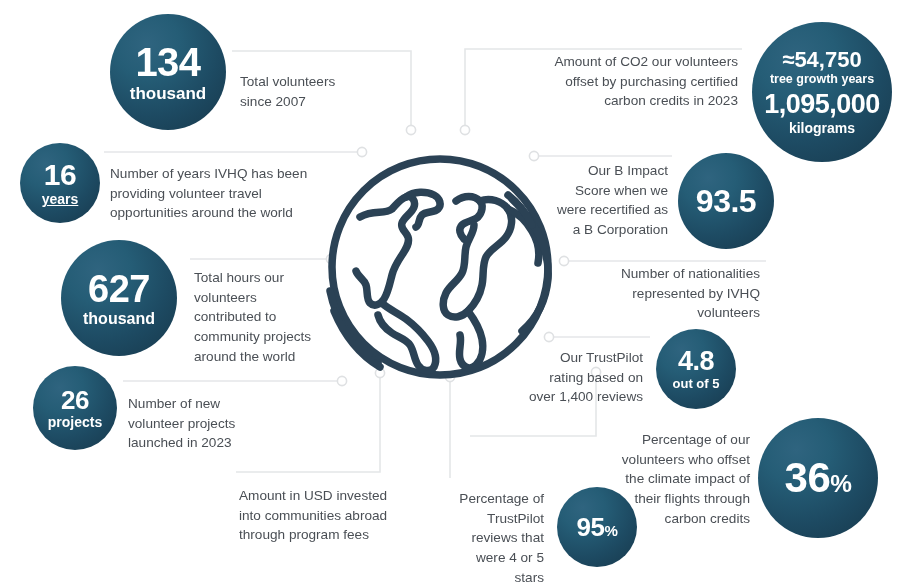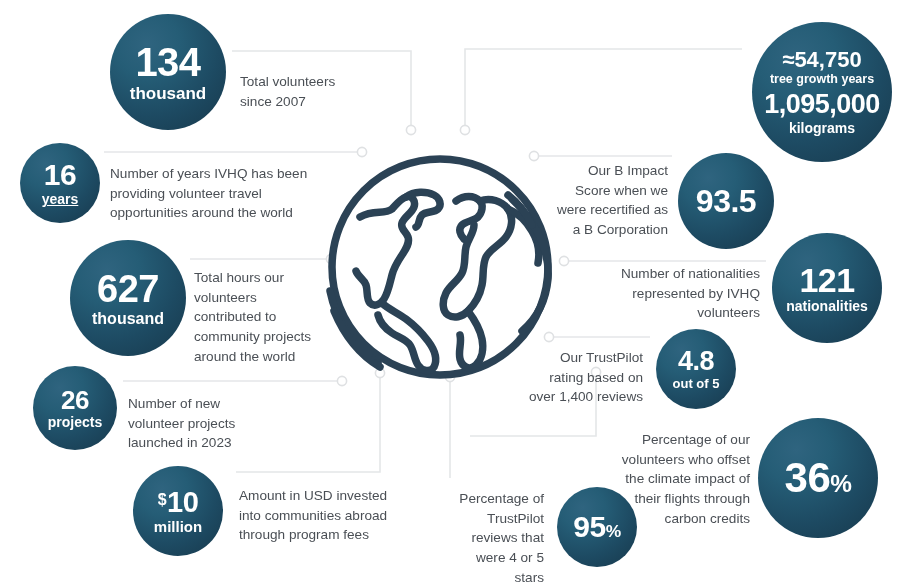--- a/index.html
+++ b/index.html
@@ -86,21 +86,21 @@
   #b-co2 .big   { font-size: 27px; margin-top: 5px; }
   #b-co2 .small2{ font-size: 14px; font-weight: 700; margin-top: 3px; }
 
   #b-years { left: 20px; top: 143px; width: 80px; height: 80px; }
   #b-years .big   { font-size: 30px; }
   #b-years .small { font-size: 14px; margin-top: 2px; text-decoration: underline; }
 
   #b-bscore { left: 678px; top: 153px; width: 96px; height: 96px; }
   #b-bscore .big { font-size: 32px; }
 
-  #b-hours { left: 70px; top: 240px; width: 116px; height: 116px; }
+  #b-hours { left: 61px; top: 240px; width: 116px; height: 116px; }
   #b-hours .big   { font-size: 38px; }
   #b-hours .small { font-size: 16px; margin-top: 3px; }
 
   #b-nationalities { left: 772px; top: 233px; width: 110px; height: 110px; }
   #b-nationalities .big   { font-size: 34px; }
   #b-nationalities .small { font-size: 14px; margin-top: 2px; }
 
   #b-trustpilot { left: 656px; top: 329px; width: 80px; height: 80px; }
   #b-trustpilot .big   { font-size: 27px; }
   #b-trustpilot .small { font-size: 13px; margin-top: 2px; }
@@ -110,21 +110,21 @@
   #b-projects .small { font-size: 14px; margin-top: 2px; }
 
   #b-usd { left: 133px; top: 466px; width: 90px; height: 90px; }
   #b-usd .big   { font-size: 29px; }
   #b-usd .small { font-size: 15px; margin-top: 2px; }
 
   #b-offset { left: 758px; top: 418px; width: 120px; height: 120px; }
   #b-offset .big { font-size: 42px; }
 
   #b-reviews { left: 557px; top: 487px; width: 80px; height: 80px; }
-  #b-reviews .big { font-size: 30px; }
+  #b-reviews .big { font-size: 26px; }
 
   
   .caption {
     position: absolute;
     color: #4a4f55;
     font-size: 13.6px;
     line-height: 1.45;
     white-space: pre-line;
   }
   .caption.right { text-align: right; }
@@ -247,50 +247,45 @@
 
   <div class="bubble" id="b-bscore">
     <span class="big">93.5</span>
   </div>
 
   <div class="bubble" id="b-hours">
     <span class="big">627</span>
     <span class="small">thousand</span>
   </div>
 
-  <div class="bubble" id="b-nationalities">
-    <span class="big">121</span>
-    <span class="small">nationalities</span>
-  </div>
 
   <div class="bubble" id="b-trustpilot">
     <span class="big">4.8</span>
     <span class="small">out of 5</span>
   </div>
 
   <div class="bubble" id="b-projects">
     <span class="big">26</span>
     <span class="small">projects</span>
   </div>
 
-  <div class="bubble" id="b-usd">
-    <span class="big"><span class="dollar">$</span><span>10</span></span>
-    <span class="small">million</span>
-  </div>
 
   <div class="bubble" id="b-offset">
     <span class="big"><span>36</span><span class="pct">%</span></span>
   </div>
 
   <div class="bubble" id="b-reviews">
     <span class="big"><span>95</span><span class="pct">%</span></span>
   </div>
 
   <div class="caption left" id="c-volunteers">Total volunteers
 since 2007</div>
+  <div class="caption right" id="c-co2">Amount of CO2 our volunteers
+offset by purchasing certified
+carbon credits in 2023</div>
   <div class="caption right" id="c-bscore">Our B Impact
 Score when we
 were recertified as
 a B Corporation</div>
   <div class="caption left" id="c-years">Number of years IVHQ has been
 providing volunteer travel
 opportunities around the world</div>
   <div class="caption left" id="c-hours">Total hours our
 volunteers
 contributed to

